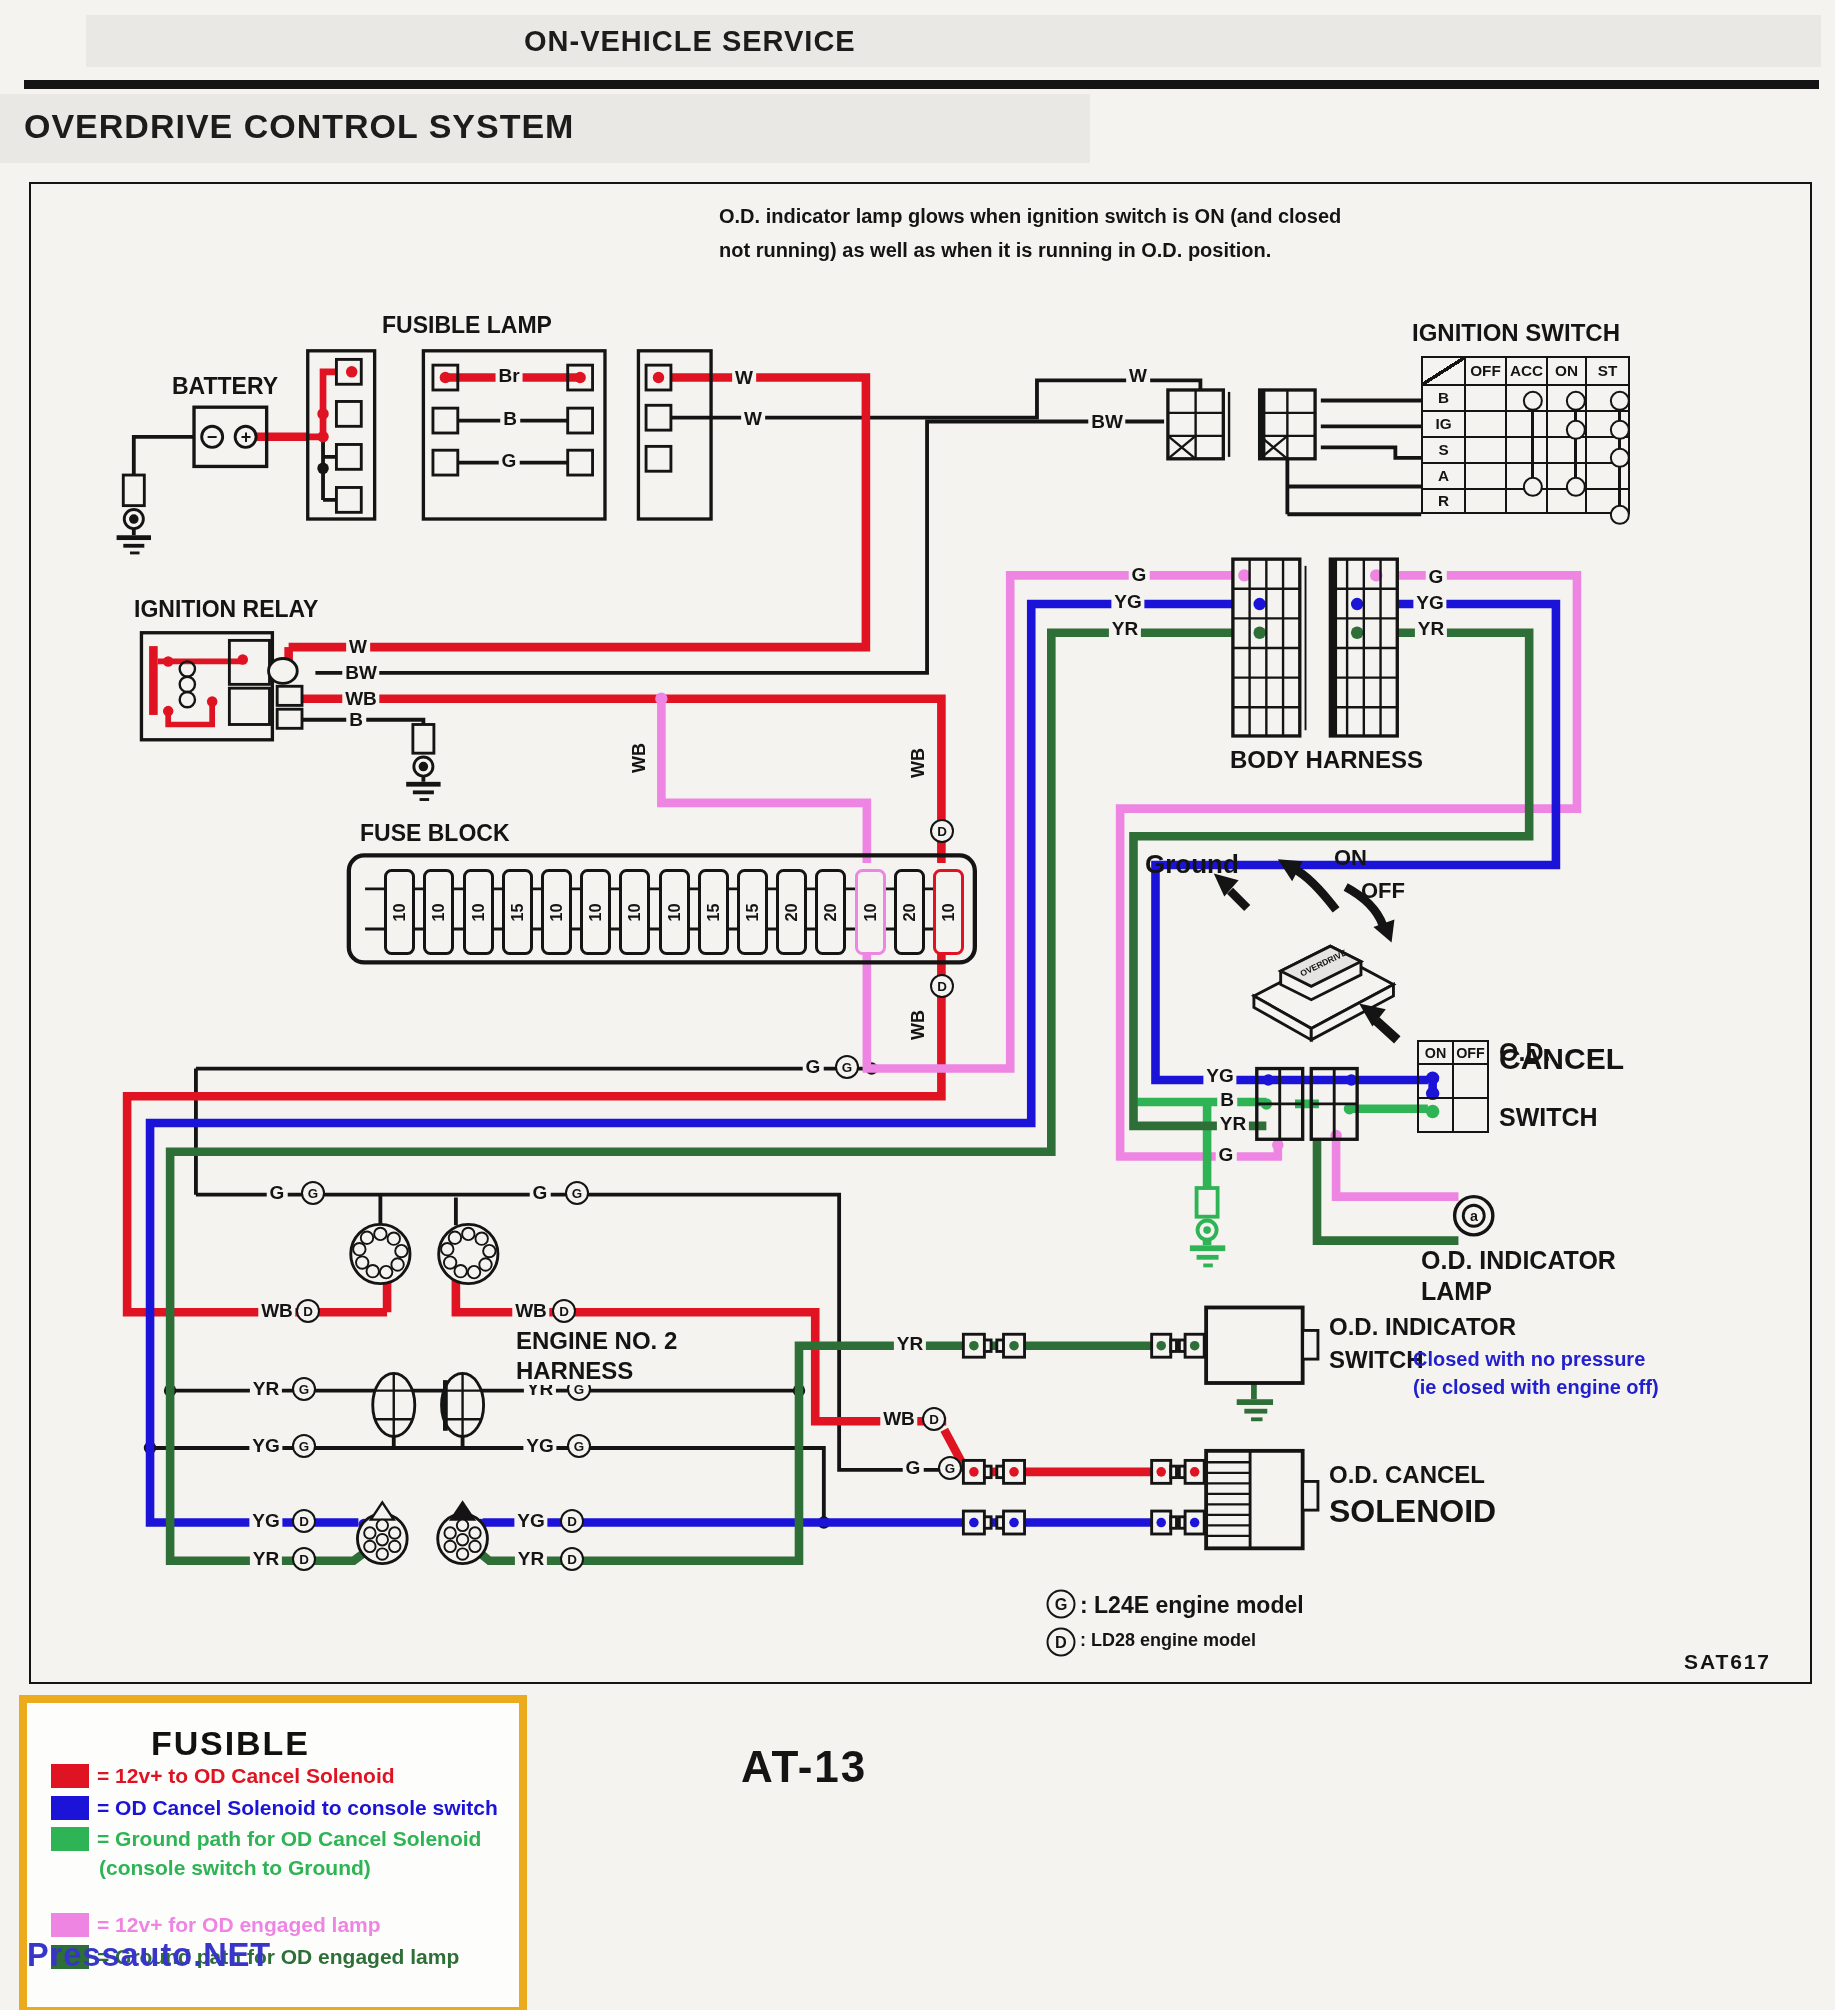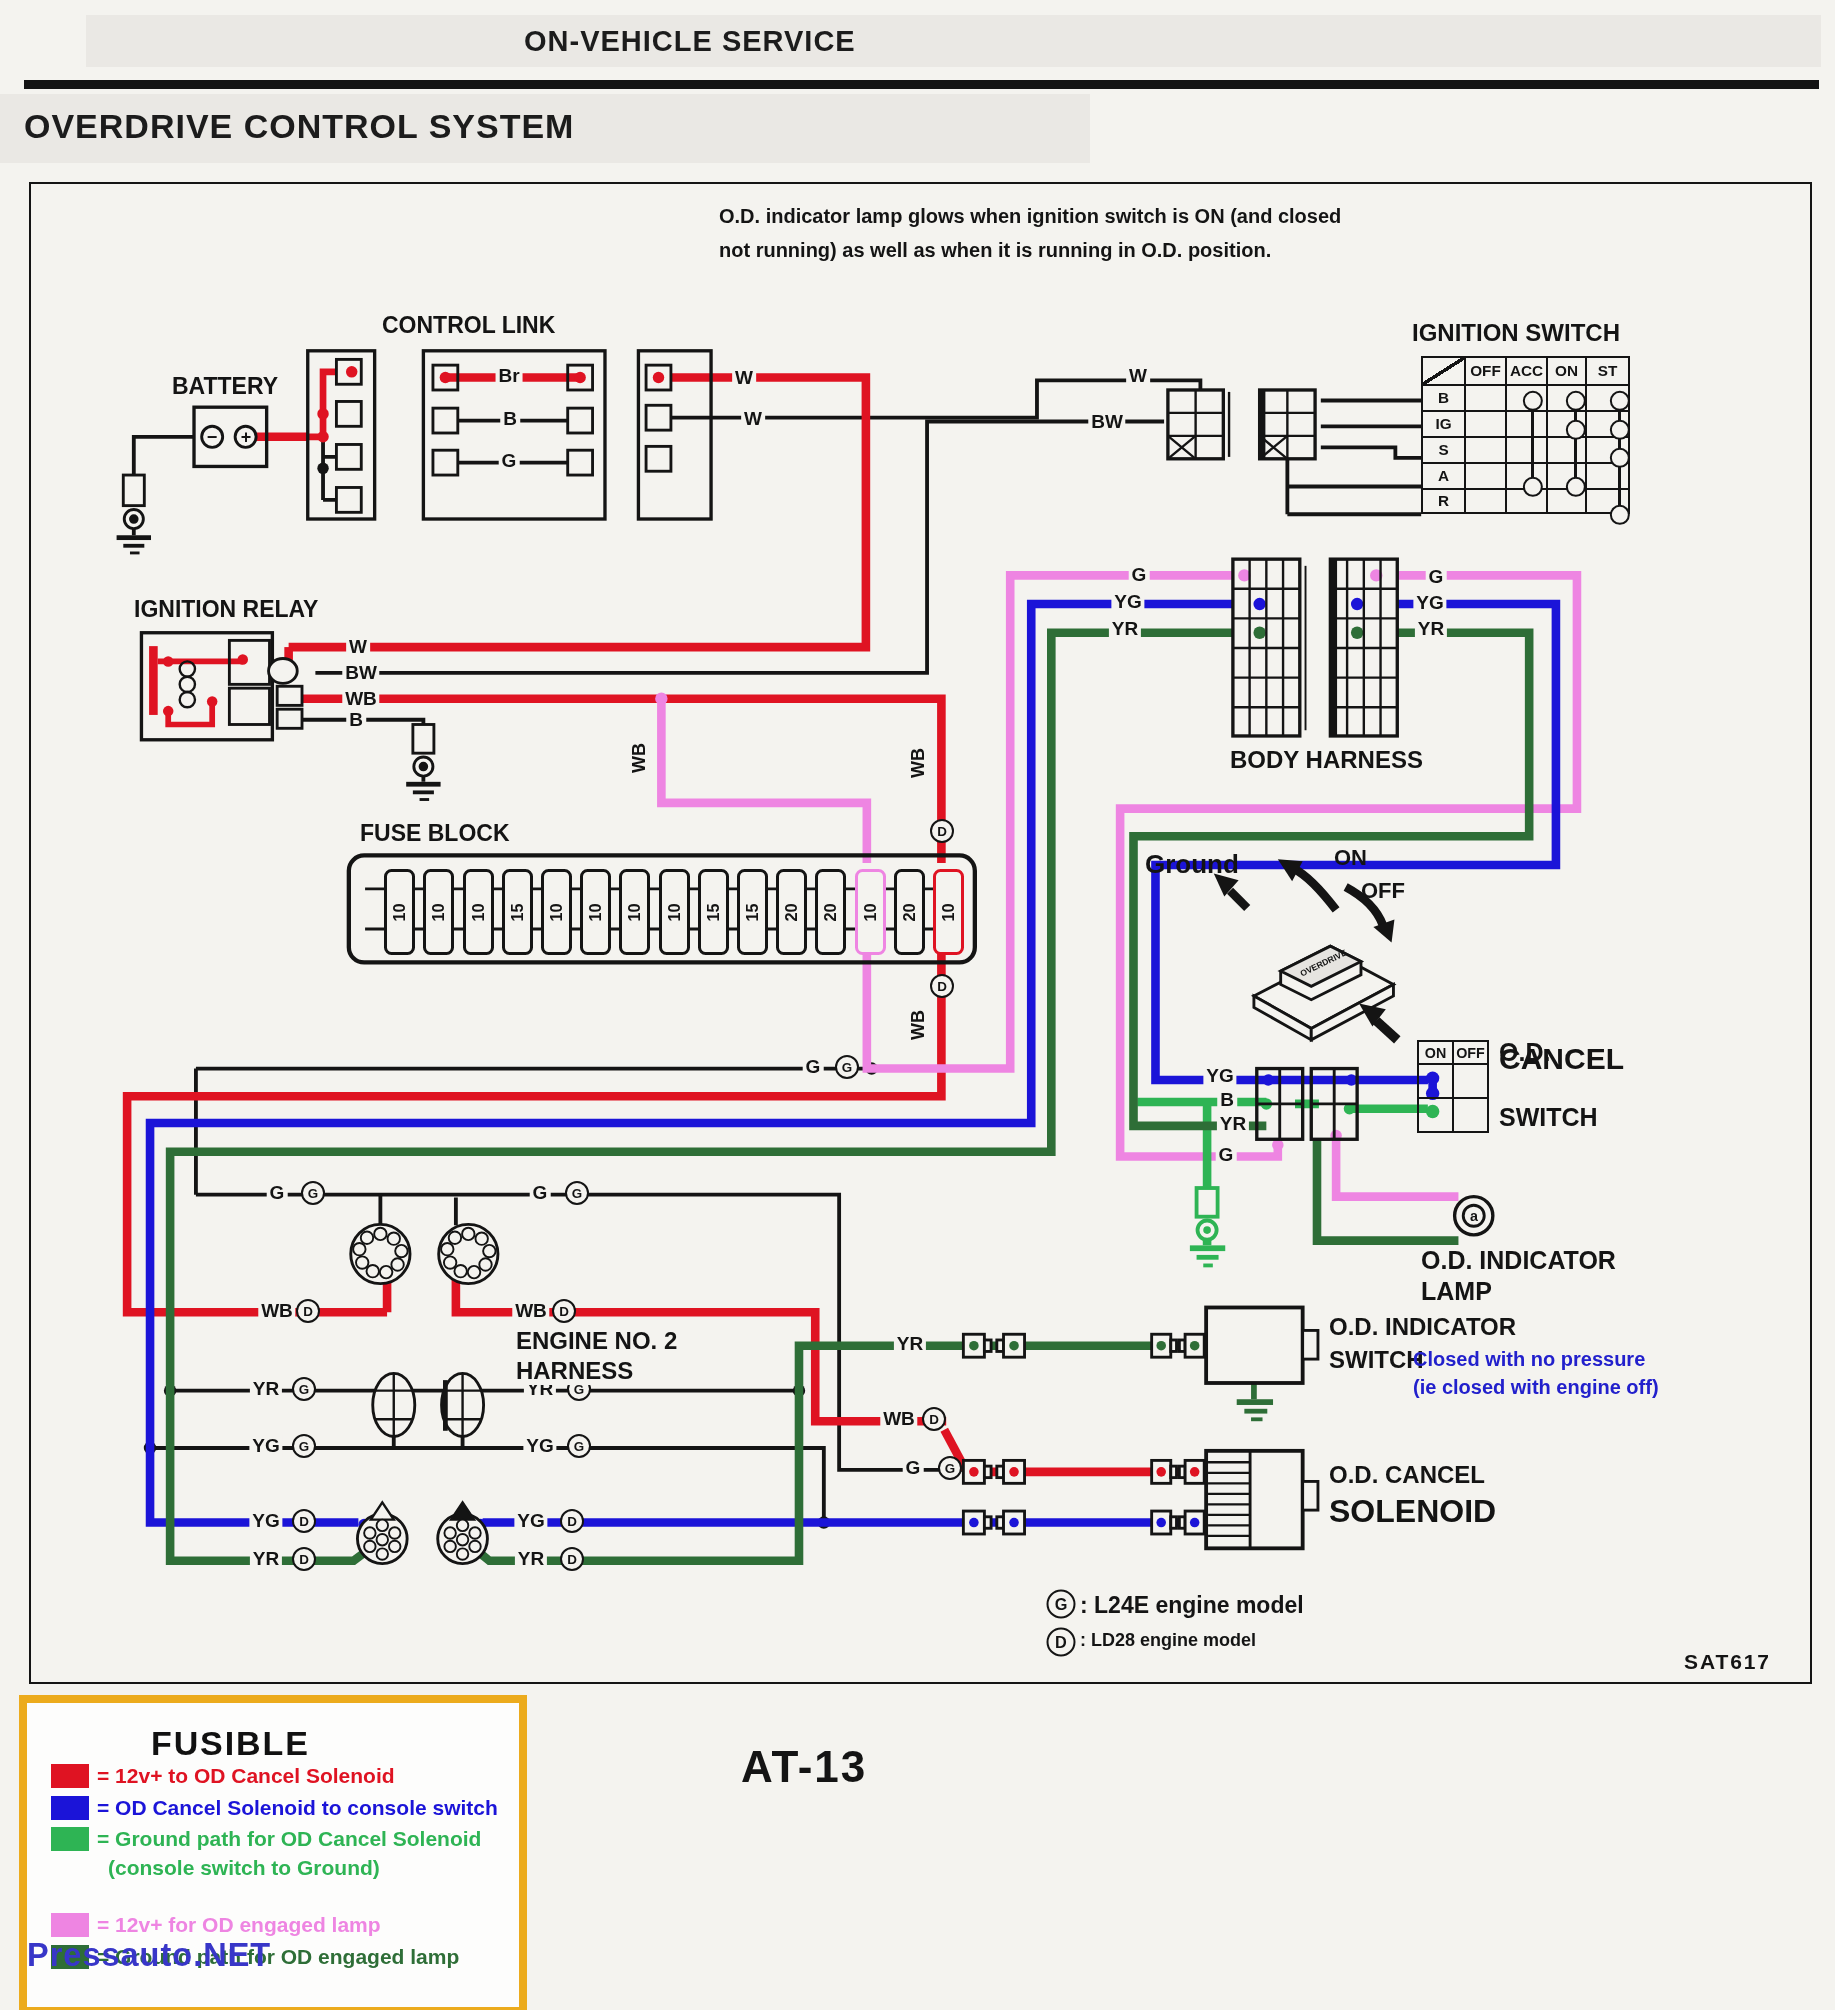--- a/index.html
+++ b/index.html
@@ -437,21 +437,21 @@
     </g>
     <g>
       <path d="M1462,1088 L1440,1068" stroke="#141414" stroke-width="10" fill="none"></path>
       <polygon points="1422,1050 1450,1056 1436,1074" fill="#141414"></polygon>
     </g>
   </svg>
 
   <div class="lbl" style="left:172px;top:373px;font-size:23px;">BATTERY</div>
   <span class="pol" style="left:212px;top:437px;">−</span>
   <span class="pol" style="left:246px;top:437px;">+</span>
-  <div class="lbl" style="left:382px;top:312px;font-size:23px;">CONTROL LINK</div>
+  <div class="lbl" style="left:382px;top:312px;font-size:23px;">FUSIBLE LAMP</div>
   <div class="lbl" style="left:1412px;top:319px;font-size:24px;">IGNITION SWITCH</div>
   <div class="lbl" style="left:134px;top:596px;font-size:23px;">IGNITION RELAY</div>
   <div class="lbl" style="left:360px;top:820px;font-size:23px;">FUSE BLOCK</div>
   <div class="lbl" style="left:1230px;top:746px;font-size:24px;">BODY HARNESS</div>
   <div class="lbl" style="left:513px;top:1327px;font-size:24px;background:#f4f3ef;padding:0 2.9px;">ENGINE NO. 2</div>
   <div class="lbl" style="left:513px;top:1357px;font-size:24px;background:#f4f3ef;padding:0 2.9px;">HARNESS</div>
   <div class="lbl" style="left:1145px;top:849px;font-size:26px;">Ground</div>
   <div class="lbl" style="left:1334px;top:845px;font-size:22px;">ON</div>
   <div class="lbl" style="left:1361px;top:878px;font-size:22px;">OFF</div>
   <span class="microtext" style="left:1298px;top:958px;">OVERDRIVE</span>
@@ -669,21 +669,21 @@
       <span class="lsw" style="background: rgb(223, 19, 34);"></span>
       <span class="ltx">=  12v+ to OD Cancel Solenoid</span>
     </div>
     <div class="litem" style="left: 24px; top: 93px; color: rgb(27, 20, 216);">
       <span class="lsw" style="background: rgb(27, 20, 216);"></span>
       <span class="ltx">=  OD Cancel Solenoid to console switch</span>
     </div>
     <div class="litem" style="left: 24px; top: 124px; color: rgb(46, 180, 84);">
       <span class="lsw" style="background: rgb(46, 180, 84);"></span>
       <span class="ltx">=  Ground path for OD Cancel Solenoid</span>
-      <span class="ltx" style="top:29px;left:57px;">(console switch to Ground)</span>
+      <span class="ltx" style="top:29px;left:48px;">(console switch to Ground)</span>
     </div>
     <div class="litem" style="left: 24px; top: 210px; color: rgb(238, 133, 226);">
       <span class="lsw" style="background: rgb(238, 133, 226);"></span>
       <span class="ltx">=  12v+ for OD engaged lamp</span>
     </div>
     <div class="litem" style="left: 24px; top: 242px; color: rgb(46, 110, 55);">
       <span class="lsw" style="background: rgb(46, 110, 55);"></span>
       <span class="ltx">=  Ground path for OD engaged lamp</span>
     </div>
   </div>

